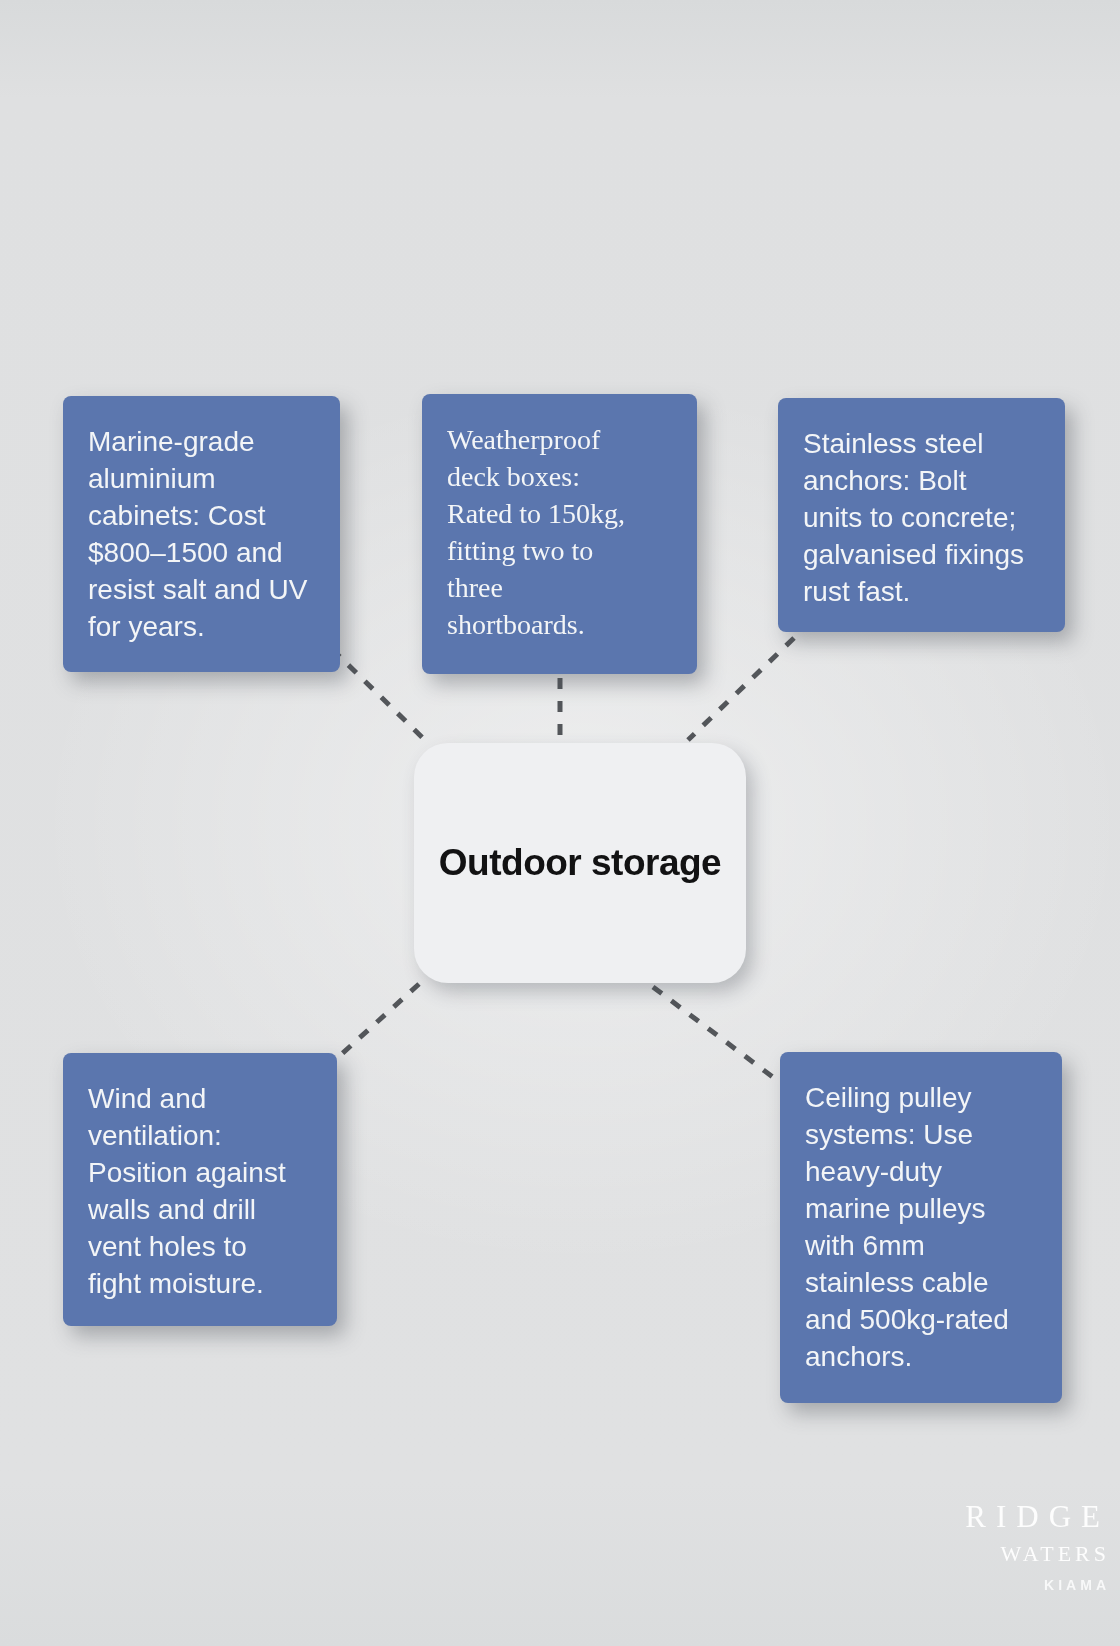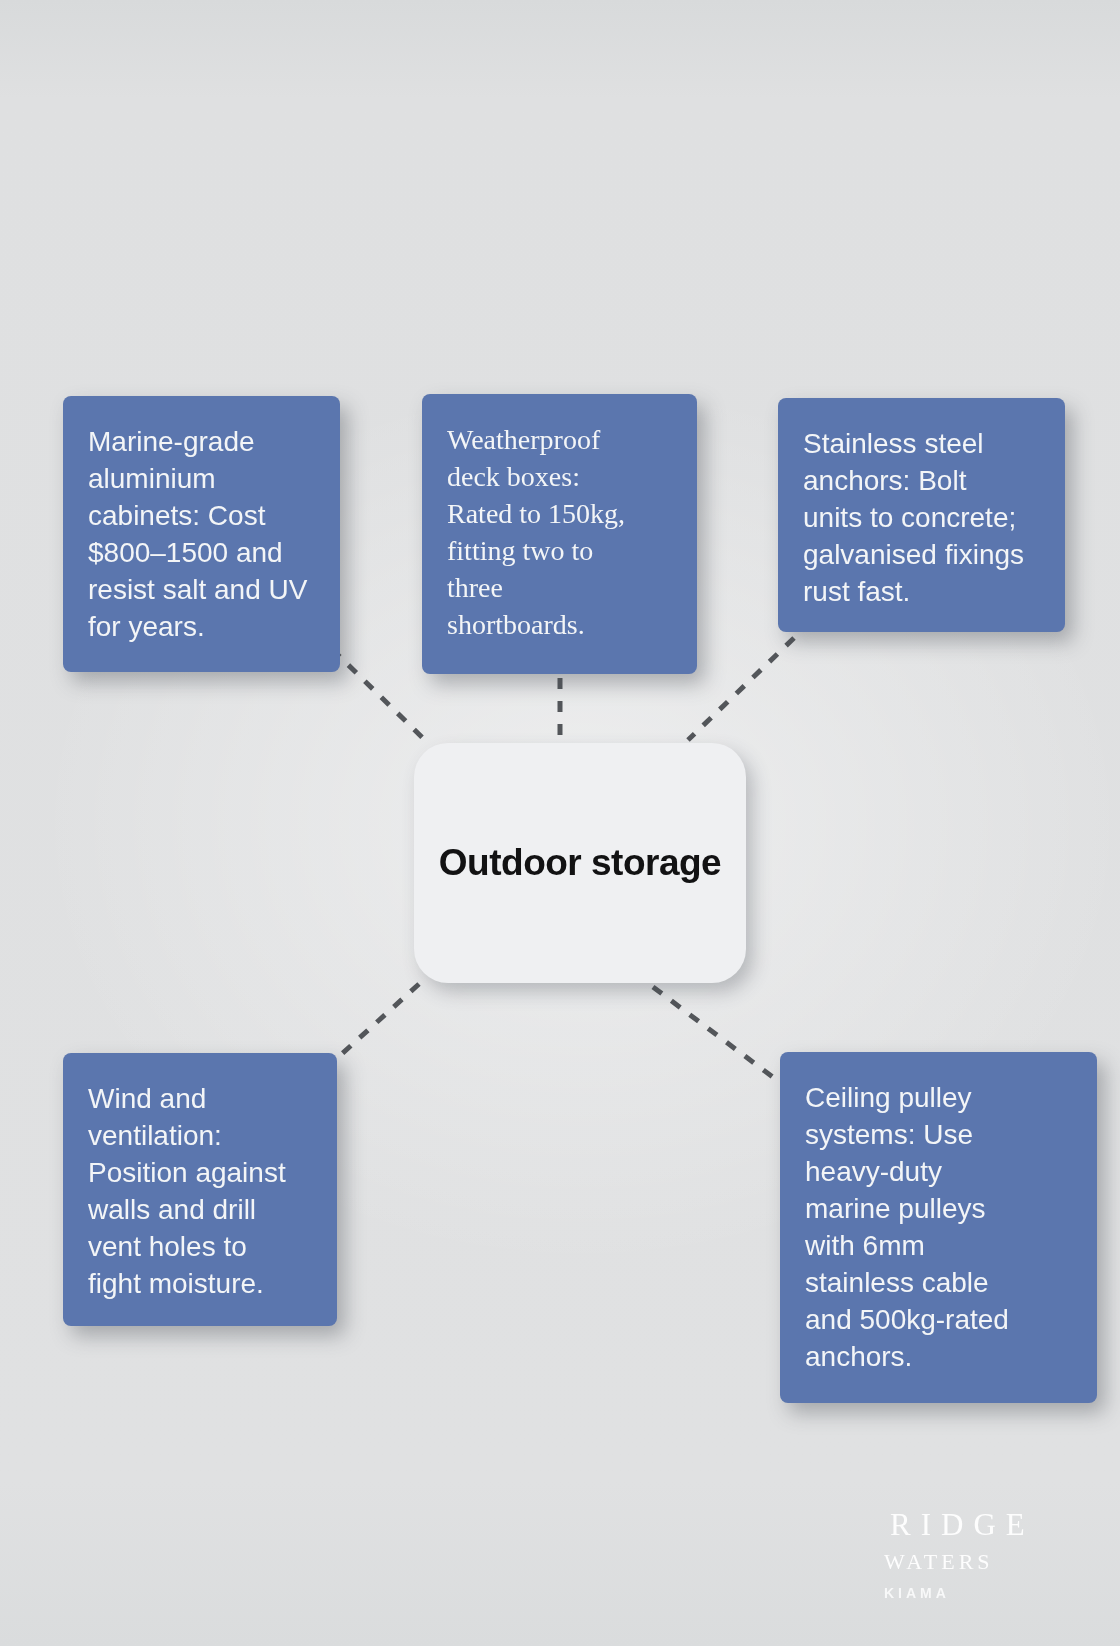--- a/index.html
+++ b/index.html
@@ -47,27 +47,26 @@
     border-radius:34px;
     box-shadow:7px 9px 18px rgba(70,75,85,0.30);
     display:flex;align-items:center;justify-content:center;
     color:var(--center-text,#121213);
     font-size:37px;font-weight:700;letter-spacing:-0.5px;margin-left:36px;
   }
   .card-tl{left:63px;top:396px;width:277px;height:276px;}
   .card-tm{left:422px;top:394px;width:275px;height:280px;font-family:Liberation Serif, serif;}
   .card-tr{left:778px;top:398px;width:287px;height:234px;}
   .card-bl{left:63px;top:1053px;width:274px;height:273px;}
-  .card-br{left:780px;top:1052px;width:317px;height:351px;}
+  .card-br{left:780px;top:1052px;width:282px;height:351px;}
   .logo{
     position:absolute;z-index:2;
     left:880px;top:1498px;width:230px;
-    text-align:left;
+    text-align:right;
     color:var(--logo-text,#fdfdfd);
-    margin-top:8px;
   }
   .logo-ridge{
     font-family:"Liberation Serif","DejaVu Serif",serif;
     font-size:31px;line-height:38px;
     letter-spacing:10px;text-indent:10px;
   }
   .logo-waters{
     font-family:"Liberation Serif","DejaVu Serif",serif;
     font-size:22px;line-height:36px;
     letter-spacing:4px;text-indent:4px;

